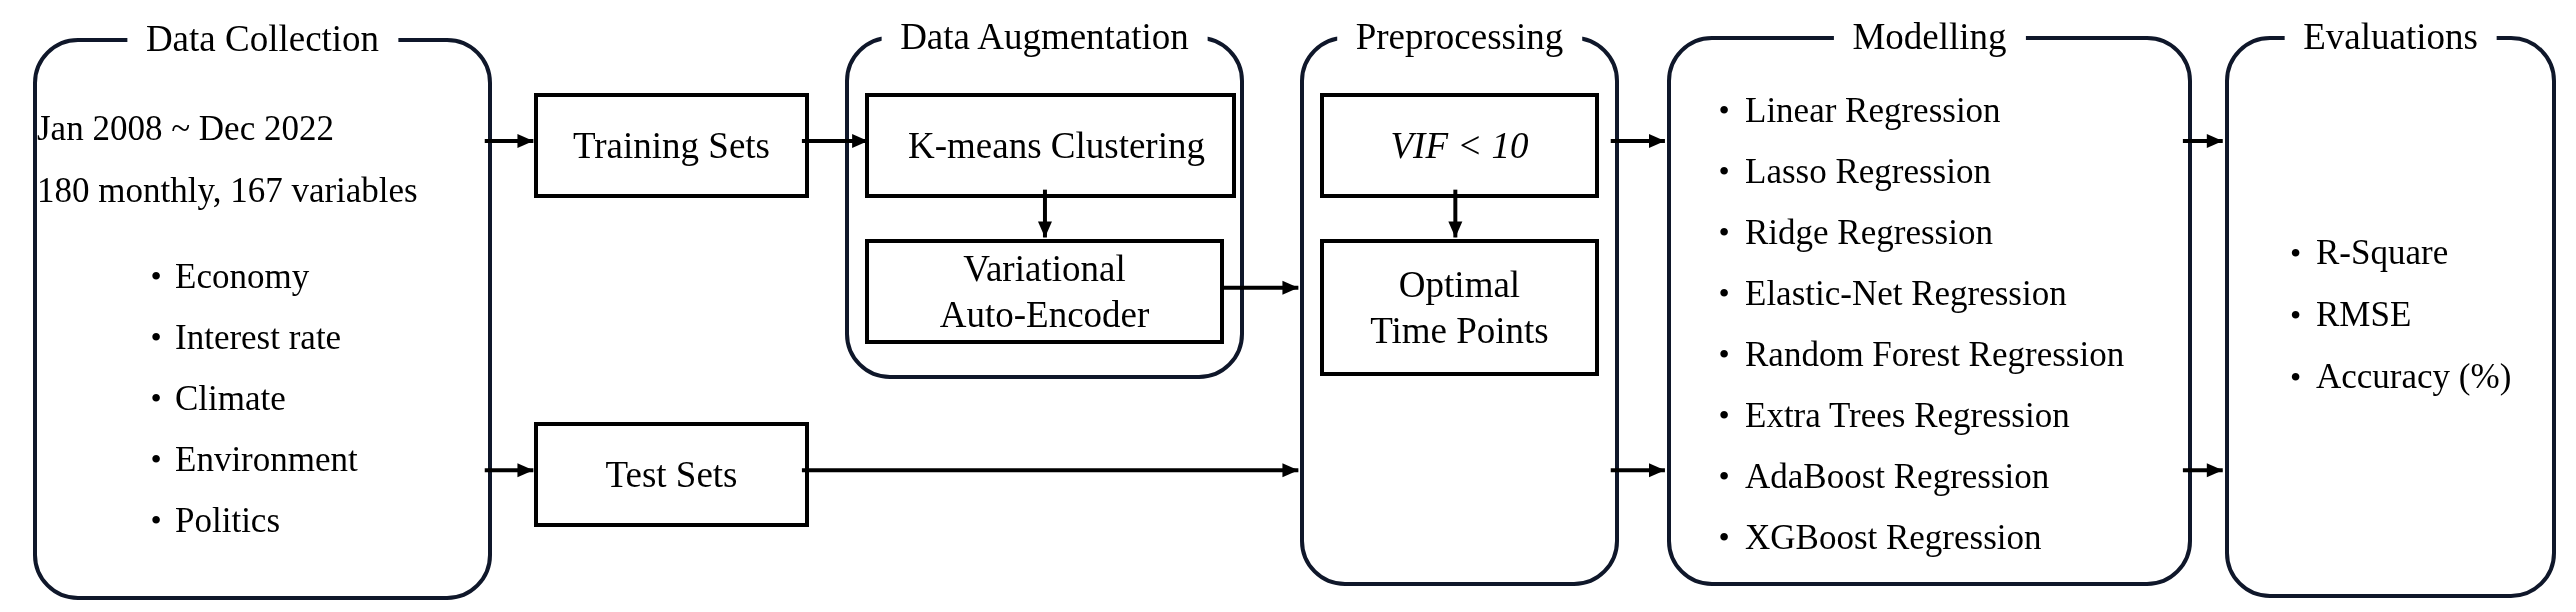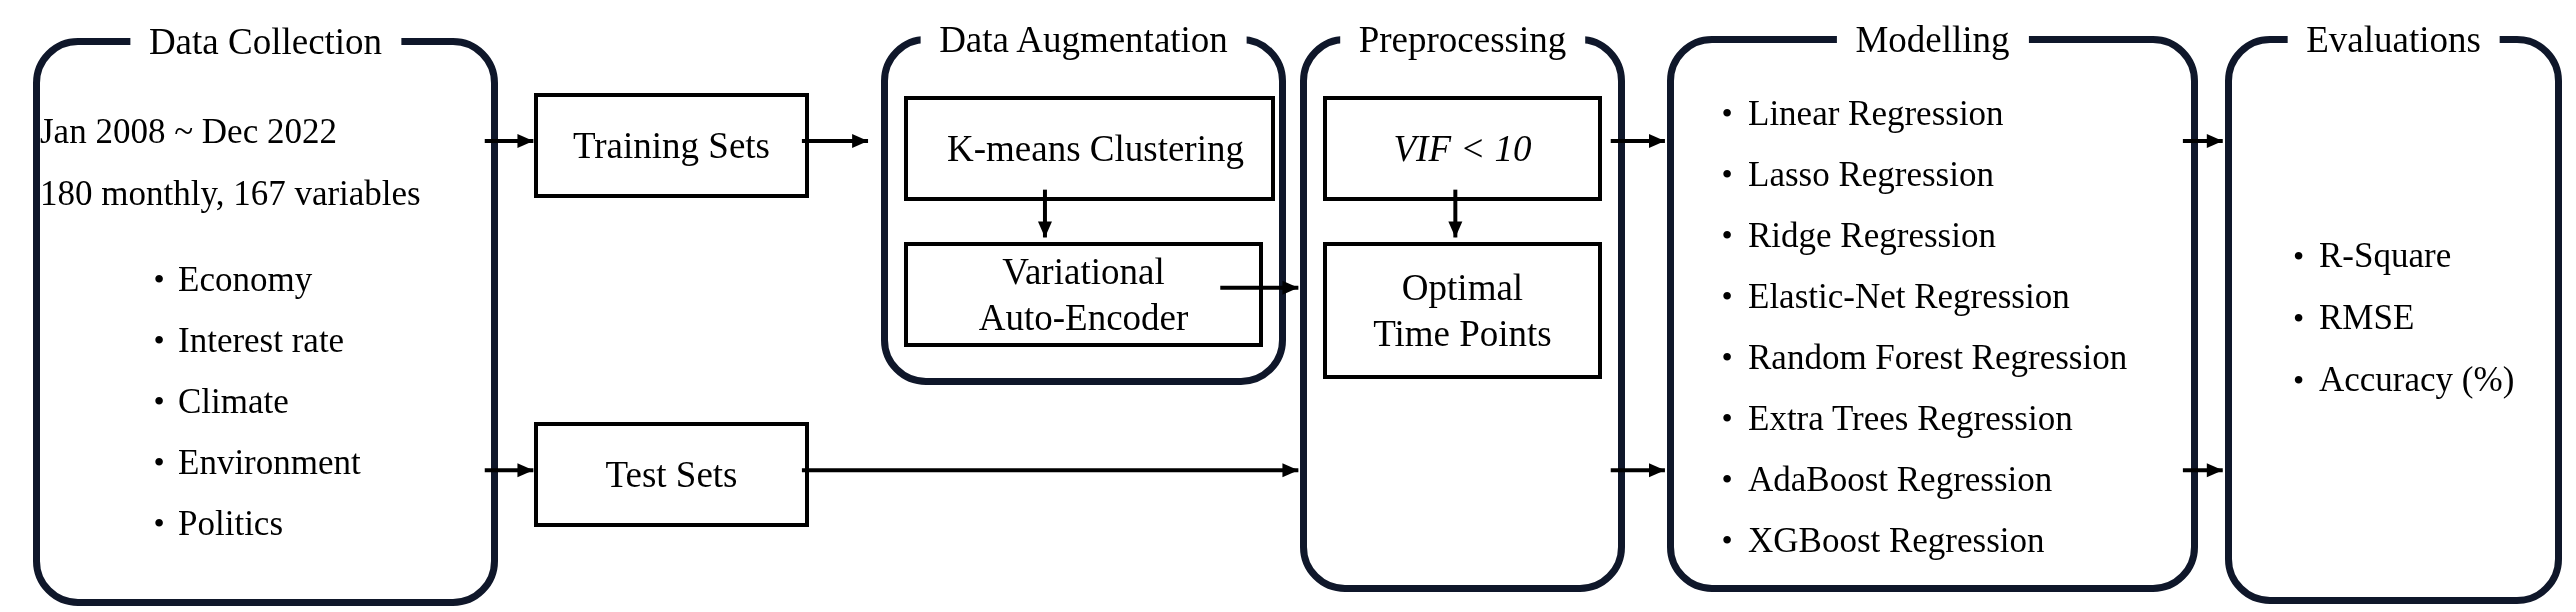--- a/index.html
+++ b/index.html
@@ -1,21 +1,21 @@
 <!DOCTYPE html>
 <html style="font-size:12.8px"><head>
 <meta charset="utf-8">
 <style>
   html,body{margin:0;padding:0;background:#ffffff;overflow:hidden;}
   .stage{
     position:relative;width:2576px;height:612px;background:#ffffff;
     font-family:"Liberation Serif","DejaVu Serif",serif;color:#000;
   }
   
-  .grp{position:absolute;border:7px solid #0f172a;border-radius:45px;background:#ffffff;}
+  .grp{position:absolute;border:4px solid #0f172a;border-radius:45px;background:#ffffff;}
   .grp-title{
     position:absolute;top:-26px;left:50%;transform:translateX(-50%);
     background:#ffffff;padding:0 19px;font-size:37px;line-height:45px;white-space:nowrap;
   }
   
   .box{
     position:absolute;border:4.8px solid #000;background:#ffffff;
     display:flex;flex-direction:column;align-items:center;justify-content:center;
     text-align:center;font-size:37px;line-height:46px;white-space:nowrap;
   }
@@ -74,21 +74,21 @@
     </div>
   </div>
 
   <div class="box" style="left:534px;top:93px;width:267px;height:97px;">
     <span>Training Sets</span>
   </div>
   <div class="box" style="left:534px;top:422px;width:267px;height:97px;">
     <span>Test Sets</span>
   </div>
 
-  <div class="grp" style="left:881px;top:36px;width:391px;height:335px;">
+  <div class="grp" style="left:845px;top:36px;width:391px;height:335px;">
     <span class="grp-title">Data Augmentation</span>
     <div class="box" style="left:16px;top:53px;width:351px;height:97px;padding-left:12px;">
       <span>K-means Clustering</span>
     </div>
     <div class="box" style="left:16px;top:199px;width:351px;height:97px;font-family:Liberation Serif, serif;">
       <span>Variational</span>
       <span>Auto-Encoder</span>
     </div>
   </div>
 

